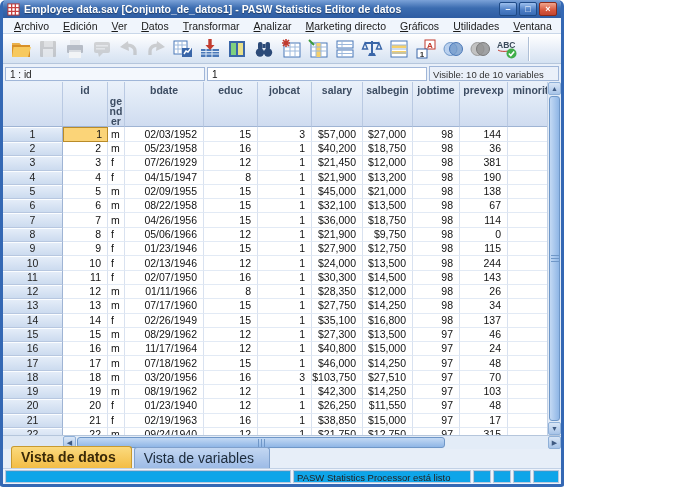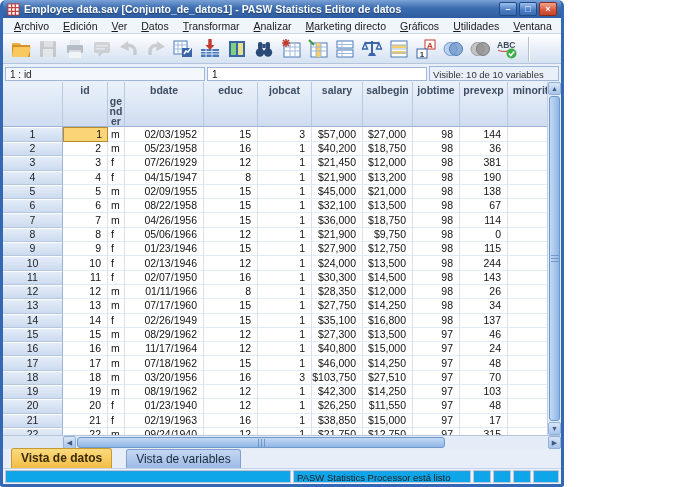--- a/index.html
+++ b/index.html
@@ -69,22 +69,22 @@
   .hscrollstrip { height:13px; flex:0 0 13px; background:#dde7f4; display:flex; padding-left:60px; }
   .hscroll { flex:1; display:flex; background:#e3ecf7; }
   .hscroll .sbtn { width:13px; }
   .htrack { flex:1; display:flex; }
   .hthumb { width:78%; margin:1px 0 1px 1px; background:linear-gradient(#c3d9f4,#8fb6e6); border:1px solid #6f97c8;
             border-radius:3px; display:flex; align-items:center; justify-content:center; }
   .hthumb .grip { width:7px; height:8px; background:repeating-linear-gradient(90deg,#6f97c8 0 1px, transparent 1px 3px); }
   
   .tabstrip { height:20px; flex:0 0 20px; background:#e7eef8; display:flex; align-items:flex-end; padding-left:8px;
               border-bottom:1px solid #c2d1e6; }
-  .tab { font-size:12px; padding:2px 9px 2px 9px; border:1px solid #7fa0cc; border-bottom:none;
-         border-radius:3px 3px 0 0; margin-right:14px; white-space:nowrap; }
+  .tab { font-size:14px; padding:2px 15px 2px 9px; border:1px solid #7fa0cc; border-bottom:none;
+         border-radius:3px 3px 0 0; margin-right:2px; white-space:nowrap; }
   .tab.active { background:linear-gradient(#fbda7e,#f3bd45); border-color:#c89a30; color:#3a2a08;
                 font-weight:bold; padding-bottom:3px; }
   .tab.inactive { background:linear-gradient(#c3d7f2,#9dbbe6); color:#1c2a3a; }
   
   .statusbar { height:15px; flex:0 0 15px; background:#eef3fb; display:flex; gap:2px; padding:1px 2px; }
   .scell { border:1px solid #b9c8de; box-shadow:inset 1px 1px 0 rgba(120,140,170,.25); background:#0ea5e9; }
   .scell.main { flex:1; }
   .scell.msg { width:178px; flex:0 0 178px; font-size:9.5px; color:#222; padding:1px 2px 0 3px; white-space:nowrap; }
   .scell.s1 { width:18px; flex:0 0 18px; } .scell.s2 { width:18px; flex:0 0 18px; }
   .scell.s3 { width:18px; flex:0 0 18px; } .scell.s4 { width:26px; flex:0 0 26px; }

